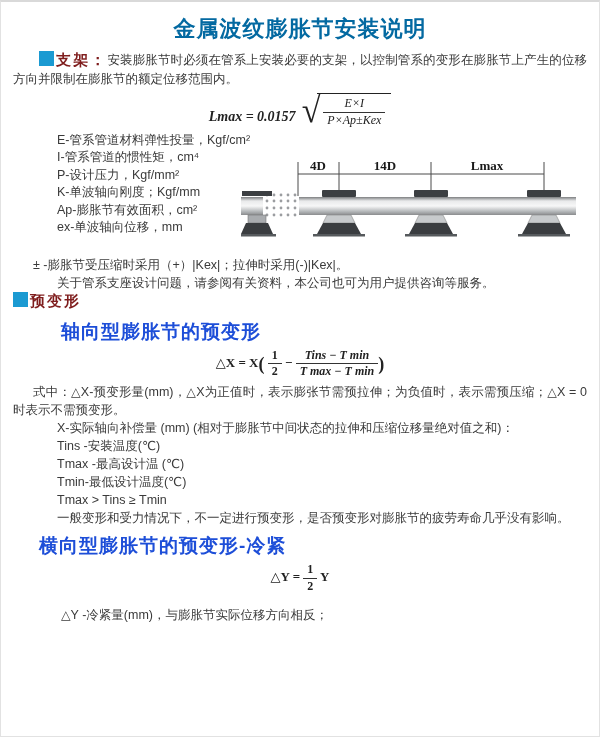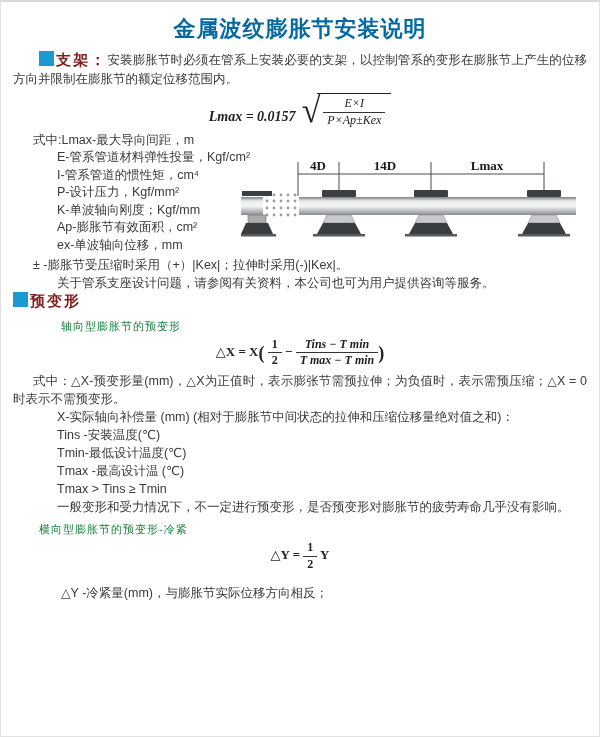--- a/index.html
+++ b/index.html
@@ -34,21 +34,21 @@
   .sec-marker{
     display:inline-block;width:15px;height:15px;
     background:#1b9ad2;vertical-align:-2px;margin-right:2px;
   }
   .sec-heading{
     color:#7f1d1d;font-size:15px;font-weight:bold;
     letter-spacing:2px;vertical-align:-1px;
   }
   .sec-header-line{}
   .blue-subtitle{
-    color:#15803d;font-size:11px;font-weight:normal;
+    color:#1d4ed8;font-size:19px;font-weight:bold;
     letter-spacing:1px;margin:8px 0 0 0;
   }
   .sub1{margin-left:48px;margin-top:8px;}
   .sub2{margin-left:26px;margin-top:6px;}
   
   .formula{
     text-align:center;
     font-family:"Liberation Serif","DejaVu Serif",serif;
     color:#222;
     margin:4px 0;
@@ -88,21 +88,20 @@
 
 
   <div class="formula">
     <span class="lhs">Lmax = 0.0157</span><span class="radical">
         <span class="rad-sym">√</span>
         <span class="under-root"><span class="frac ital"><span class="num">E×I</span><span class="den">P×Ap±Kex</span></span></span>
       </span>
   </div>
 
   <div class="vars-wrap">
-    <div class="var-line">式中:Lmax-最大导向间距，m</div>
     <div class="var-line sub">E-管系管道材料弹性投量，Kgf/cm²</div>
     <div class="var-line sub">I-管系管道的惯性矩，cm⁴</div>
     <div class="var-line sub">P-设计压力，Kgf/mm²</div>
     <div class="var-line sub">K-单波轴向刚度；Kgf/mm</div>
     <div class="var-line sub">Ap-膨胀节有效面积，cm²</div>
     <div class="var-line sub">ex-单波轴向位移，mm</div>
 
     <svg class="diagram" width="360" height="100" viewBox="0 0 360 100">
       <defs>
         <linearGradient id="pipeGrad" x1="0" y1="0" x2="0" y2="1">
@@ -192,22 +191,22 @@
   <div class="formula f2">
     <span>△X = X</span><span class="bigparen">(</span>
     <span class="frac"><span class="num">1</span><span class="den">2</span></span>
     <span>−</span>
     <span class="frac ital"><span class="num">Tins − T min</span><span class="den">T max − T min</span></span><span class="bigparen">)</span>
   </div>
 
   <p class="note-par">式中：△X-预变形量(mm)，△X为正值时，表示膨张节需预拉伸；为负值时，表示需预压缩；△X = 0时表示不需预变形。</p>
   <div class="note-line">X-实际轴向补偿量 (mm) (相对于膨胀节中间状态的拉伸和压缩位移量绝对值之和)：</div>
   <div class="note-line">Tins -安装温度(℃)</div>
+  <div class="note-line">Tmax -最高设计温 (℃)</div>
   <div class="note-line">Tmin-最低设计温度(℃)</div>
-  <div class="note-line">Tmax -最高设计温 (℃)</div>
   <div class="note-line">Tmax &gt; Tins ≥ Tmin</div>
   <div class="note-line">一般变形和受力情况下，不一定进行预变形，是否预变形对膨胀节的疲劳寿命几乎没有影响。</div>
 
   <h2 class="blue-subtitle sub2">横向型膨胀节的预变形-冷紧</h2>
 
   <div class="formula f3">
     <span>△Y =</span>
     <span class="frac"><span class="num">1</span><span class="den">2</span></span>
     <span>Y</span>
   </div>

